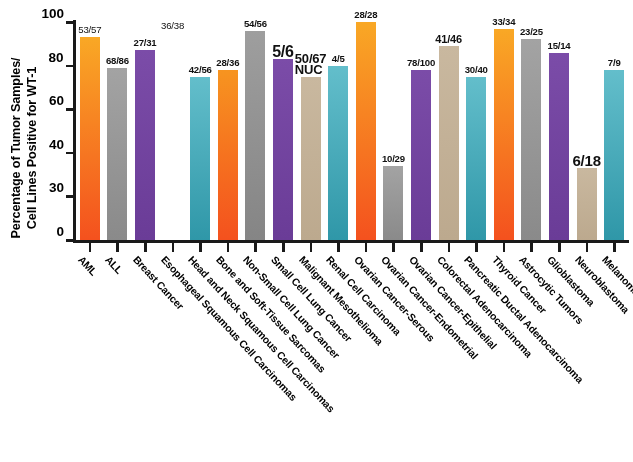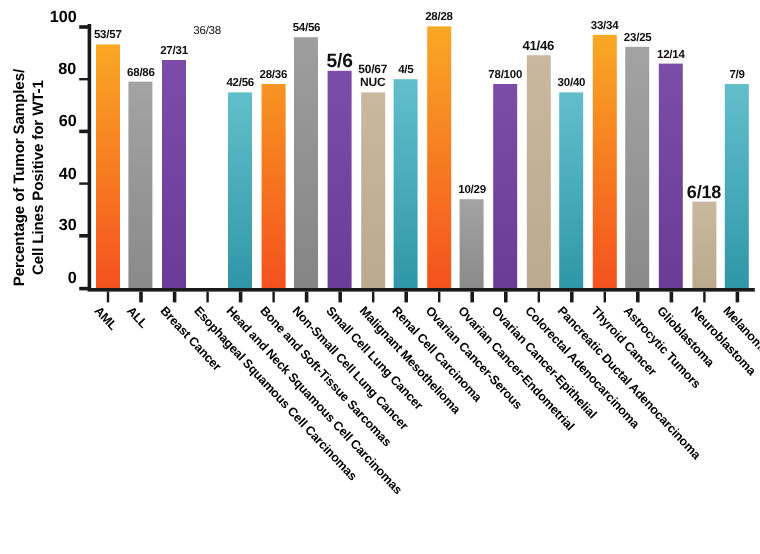--- a/index.html
+++ b/index.html
@@ -164,54 +164,54 @@
       <div class="x-tick-mark" style="left: 475.2px;"></div>
       <div class="x-tick-mark" style="left: 502.8px;"></div>
       <div class="x-tick-mark" style="left: 530.4px;"></div>
       <div class="x-tick-mark" style="left: 558px;"></div>
       <div class="x-tick-mark" style="left: 585.6px;"></div>
       <div class="x-tick-mark" style="left: 613.2px;"></div>
     </div>
 
   <div id="plot-area">
       <div class="bar" style="left: 3.8px; width: 20px; height: 202.74px; background: linear-gradient(rgb(249, 168, 37) 0%, rgb(244, 81, 30) 100%);"></div>
-      <div style="position: absolute; left: 13.8px; bottom: 204.24px; transform: translateX(-50%); font-size: 9.6px; font-weight: bold; color: rgb(17, 17, 17); white-space: nowrap; line-height: 10.5px; text-align: center; letter-spacing: -0.2px;"><span>53/57</span></div>
+      <div style="position: absolute; left: 13.8px; bottom: 204.24px; transform: translateX(-50%); font-size: 9.6px; font-weight: normal; color: rgb(17, 17, 17); white-space: nowrap; line-height: 10.5px; text-align: center; letter-spacing: -0.2px;"><span>53/57</span></div>
       <div class="bar" style="left: 31.4px; width: 20px; height: 172.22px; background: linear-gradient(rgb(163, 163, 163) 0%, rgb(138, 138, 138) 100%);"></div>
       <div style="position: absolute; left: 41.4px; bottom: 173.72px; transform: translateX(-50%); font-size: 9.6px; font-weight: bold; color: rgb(17, 17, 17); white-space: nowrap; line-height: 10.5px; text-align: center; letter-spacing: -0.2px;"><span>68/86</span></div>
       <div class="bar" style="left: 59px; width: 20px; height: 189.66px; background: linear-gradient(rgb(123, 76, 168) 0%, rgb(106, 60, 151) 100%);"></div>
       <div style="position: absolute; left: 69px; bottom: 191.16px; transform: translateX(-50%); font-size: 9.6px; font-weight: bold; color: rgb(17, 17, 17); white-space: nowrap; line-height: 10.5px; text-align: center; letter-spacing: -0.2px;"><span>27/31</span></div>
       <div style="position: absolute; left: 96.6px; bottom: 208.6px; transform: translateX(-50%); font-size: 9.6px; font-weight: normal; color: rgb(17, 17, 17); white-space: nowrap; line-height: 10.5px; text-align: center; letter-spacing: -0.2px;"><span>36/38</span></div>
       <div class="bar" style="left: 114.2px; width: 20px; height: 163.5px; background: linear-gradient(rgb(99, 190, 203) 0%, rgb(47, 151, 168) 100%);"></div>
       <div style="position: absolute; left: 124.2px; bottom: 165px; transform: translateX(-50%); font-size: 9.6px; font-weight: bold; color: rgb(17, 17, 17); white-space: nowrap; line-height: 10.5px; text-align: center; letter-spacing: -0.2px;"><span>42/56</span></div>
       <div class="bar" style="left: 141.8px; width: 20px; height: 170.04px; background: linear-gradient(rgb(247, 148, 32) 0%, rgb(244, 81, 30) 100%);"></div>
       <div style="position: absolute; left: 151.8px; bottom: 171.54px; transform: translateX(-50%); font-size: 9.6px; font-weight: bold; color: rgb(17, 17, 17); white-space: nowrap; line-height: 10.5px; text-align: center; letter-spacing: -0.2px;"><span>28/36</span></div>
       <div class="bar" style="left: 169.4px; width: 20px; height: 209.28px; background: linear-gradient(rgb(158, 158, 158) 0%, rgb(133, 133, 133) 100%);"></div>
       <div style="position: absolute; left: 179.4px; bottom: 210.78px; transform: translateX(-50%); font-size: 9.6px; font-weight: bold; color: rgb(17, 17, 17); white-space: nowrap; line-height: 10.5px; text-align: center; letter-spacing: -0.2px;"><span>54/56</span></div>
       <div class="bar" style="left: 197px; width: 20px; height: 180.94px; background: linear-gradient(rgb(123, 76, 168) 0%, rgb(106, 60, 151) 100%);"></div>
       <div style="position: absolute; left: 207px; bottom: 182.44px; transform: translateX(-50%); font-size: 16px; font-weight: bold; color: rgb(17, 17, 17); white-space: nowrap; line-height: 10.5px; text-align: center; letter-spacing: -0.2px;"><span>5/6</span></div>
       <div class="bar" style="left: 224.6px; width: 20px; height: 163.5px; background: linear-gradient(rgb(201, 184, 159) 0%, rgb(188, 169, 142) 100%);"></div>
-      <div style="position: absolute; left: 234.6px; bottom: 165px; transform: translateX(-50%); font-size: 10px; font-weight: bold; color: rgb(17, 17, 17); white-space: nowrap; line-height: 10.5px; text-align: center; letter-spacing: -0.2px;"><span>50/67</span><span style="display: block;">NUC</span></div>
+      <div style="position: absolute; left: 234.6px; bottom: 165px; transform: translateX(-50%); font-size: 13px; font-weight: bold; color: rgb(17, 17, 17); white-space: nowrap; line-height: 10.5px; text-align: left; letter-spacing: -0.2px;"><span>50/67</span><span style="display: block;">NUC</span></div>
       <div class="bar" style="left: 252.2px; width: 20px; height: 174.4px; background: linear-gradient(rgb(99, 190, 203) 0%, rgb(47, 151, 168) 100%);"></div>
       <div style="position: absolute; left: 262.2px; bottom: 175.9px; transform: translateX(-50%); font-size: 9.6px; font-weight: bold; color: rgb(17, 17, 17); white-space: nowrap; line-height: 10.5px; text-align: center; letter-spacing: -0.2px;"><span>4/5</span></div>
       <div class="bar" style="left: 279.8px; width: 20px; height: 218px; background: linear-gradient(rgb(249, 168, 37) 0%, rgb(244, 81, 30) 100%);"></div>
       <div style="position: absolute; left: 289.8px; bottom: 219.5px; transform: translateX(-50%); font-size: 9.6px; font-weight: bold; color: rgb(17, 17, 17); white-space: nowrap; line-height: 10.5px; text-align: left; letter-spacing: -0.2px;"><span>28/28</span></div>
       <div class="bar" style="left: 307.4px; width: 20px; height: 74.12px; background: linear-gradient(rgb(163, 163, 163) 0%, rgb(138, 138, 138) 100%);"></div>
       <div style="position: absolute; left: 317.4px; bottom: 75.62px; transform: translateX(-50%); font-size: 9.6px; font-weight: bold; color: rgb(17, 17, 17); white-space: nowrap; line-height: 10.5px; text-align: center; letter-spacing: -0.2px;"><span>10/29</span></div>
       <div class="bar" style="left: 335px; width: 20px; height: 170.04px; background: linear-gradient(rgb(123, 76, 168) 0%, rgb(106, 60, 151) 100%);"></div>
       <div style="position: absolute; left: 345px; bottom: 171.54px; transform: translateX(-50%); font-size: 9.6px; font-weight: bold; color: rgb(17, 17, 17); white-space: nowrap; line-height: 10.5px; text-align: center; letter-spacing: -0.2px;"><span>78/100</span></div>
       <div class="bar" style="left: 362.6px; width: 20px; height: 194.02px; background: linear-gradient(rgb(201, 184, 159) 0%, rgb(188, 169, 142) 100%);"></div>
       <div style="position: absolute; left: 372.6px; bottom: 195.52px; transform: translateX(-50%); font-size: 11px; font-weight: bold; color: rgb(17, 17, 17); white-space: nowrap; line-height: 10.5px; text-align: center; letter-spacing: -0.2px;"><span>41/46</span></div>
       <div class="bar" style="left: 390.2px; width: 20px; height: 163.5px; background: linear-gradient(rgb(99, 190, 203) 0%, rgb(47, 151, 168) 100%);"></div>
       <div style="position: absolute; left: 400.2px; bottom: 165px; transform: translateX(-50%); font-size: 9.6px; font-weight: bold; color: rgb(17, 17, 17); white-space: nowrap; line-height: 10.5px; text-align: center; letter-spacing: -0.2px;"><span>30/40</span></div>
       <div class="bar" style="left: 417.8px; width: 20px; height: 211.46px; background: linear-gradient(rgb(249, 168, 37) 0%, rgb(244, 81, 30) 100%);"></div>
       <div style="position: absolute; left: 427.8px; bottom: 212.96px; transform: translateX(-50%); font-size: 9.6px; font-weight: bold; color: rgb(17, 17, 17); white-space: nowrap; line-height: 10.5px; text-align: center; letter-spacing: -0.2px;"><span>33/34</span></div>
       <div class="bar" style="left: 445.4px; width: 20px; height: 200.56px; background: linear-gradient(rgb(163, 163, 163) 0%, rgb(138, 138, 138) 100%);"></div>
       <div style="position: absolute; left: 455.4px; bottom: 202.06px; transform: translateX(-50%); font-size: 9.6px; font-weight: bold; color: rgb(17, 17, 17); white-space: nowrap; line-height: 10.5px; text-align: center; letter-spacing: -0.2px; margin-top: 13px;"><span>23/25</span></div>
       <div class="bar" style="left: 473px; width: 20px; height: 187.48px; background: linear-gradient(rgb(123, 76, 168) 0%, rgb(106, 60, 151) 100%);"></div>
-      <div style="position: absolute; left: 483px; bottom: 188.98px; transform: translateX(-50%); font-size: 9.6px; font-weight: bold; color: rgb(17, 17, 17); white-space: nowrap; line-height: 10.5px; text-align: center; letter-spacing: -0.2px;"><span>12/14</span></div>
+      <div style="position: absolute; left: 483px; bottom: 188.98px; transform: translateX(-50%); font-size: 9.6px; font-weight: bold; color: rgb(17, 17, 17); white-space: nowrap; line-height: 10.5px; text-align: center; letter-spacing: -0.2px;"><span>15/14</span></div>
       <div class="bar" style="left: 500.6px; width: 20px; height: 71.94px; background: linear-gradient(rgb(201, 184, 159) 0%, rgb(188, 169, 142) 100%);"></div>
       <div style="position: absolute; left: 510.6px; bottom: 73.44px; transform: translateX(-50%); font-size: 15px; font-weight: bold; color: rgb(17, 17, 17); white-space: nowrap; line-height: 10.5px; text-align: center; letter-spacing: -0.2px;"><span>6/18</span></div>
       <div class="bar" style="left: 528.2px; width: 20px; height: 170.04px; background: linear-gradient(rgb(99, 190, 203) 0%, rgb(47, 151, 168) 100%);"></div>
       <div style="position: absolute; left: 538.2px; bottom: 171.54px; transform: translateX(-50%); font-size: 9.6px; font-weight: bold; color: rgb(17, 17, 17); white-space: nowrap; line-height: 10.5px; text-align: center; letter-spacing: -0.2px;"><span>7/9</span></div>
     </div>
 
   <div id="x-labels">
       <div class="x-label" style="left: 83.8px;">AML</div>
       <div class="x-label" style="left: 111.4px;">ALL</div>
       <div class="x-label" style="left: 139px;">Breast Cancer</div>

